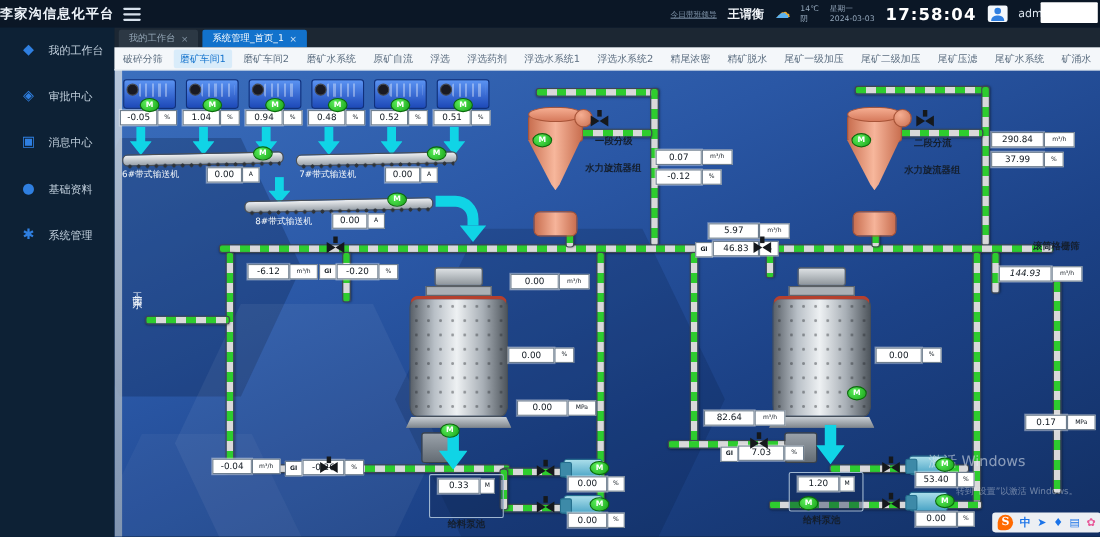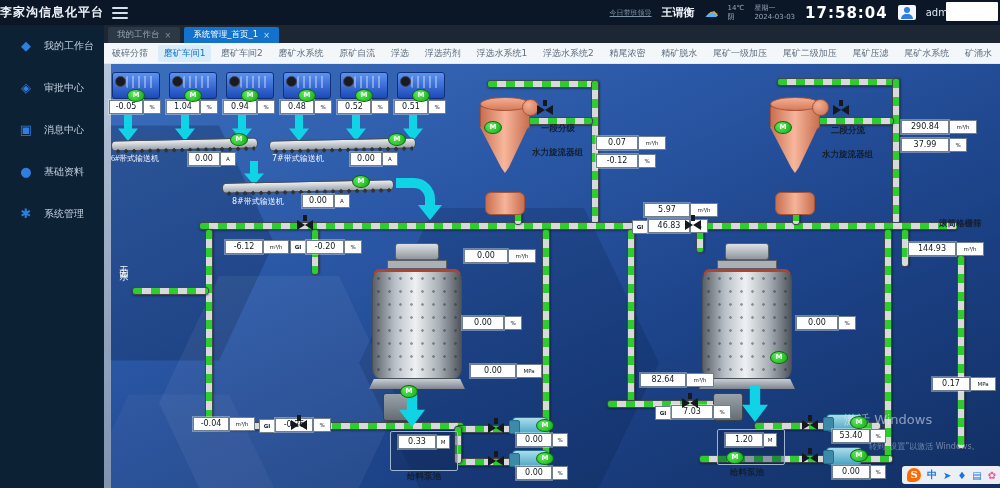--- a/index.html
+++ b/index.html
@@ -252,21 +252,21 @@
   <span class="ubox" style="left:324px;top:37px;width:16px;">%</span>
   <div class="arrow" style="left:14px;top:52px;width:20px;height:26px;"></div>
   <div class="arrow" style="left:71px;top:52px;width:20px;height:26px;"></div>
   <div class="arrow" style="left:128px;top:52px;width:20px;height:26px;"></div>
   <div class="arrow" style="left:185px;top:52px;width:20px;height:26px;"></div>
   <div class="arrow" style="left:242px;top:52px;width:20px;height:26px;"></div>
   <div class="arrow" style="left:299px;top:52px;width:20px;height:26px;"></div>
 
   <div class="belt" style="left:7px;top:76px;width:145px;"></div>
   <span class="mbadge" style="left:126px;top:70px;">M</span>
-  <span class="clabel" style="left:7px;top:90px;font-family:Liberation Serif, serif;">6#带式输送机</span>
+  <span class="clabel" style="left:7px;top:90px;">6#带式输送机</span>
   <span class="vbox" style="left:84px;top:89px;width:30px;">0.00</span>
   <span class="ubox" style="left:116px;top:89px;width:14px;">A</span>
   <div class="belt" style="left:165px;top:76px;width:145px;"></div>
   <span class="mbadge" style="left:284px;top:70px;">M</span>
   <span class="clabel" style="left:168px;top:90px;">7#带式输送机</span>
   <span class="vbox" style="left:246px;top:89px;width:30px;">0.00</span>
   <span class="ubox" style="left:278px;top:89px;width:14px;">A</span>
   <div class="arrow" style="left:140px;top:98px;width:20px;height:24px;"></div>
   <div class="belt" style="left:118px;top:118px;width:170px;"></div>
   <span class="mbadge" style="left:248px;top:112px;">M</span>
@@ -339,21 +339,21 @@
       <i></i>
     </div>
 
   <span class="vbox" style="left:540px;top:140px;width:44px;">5.97</span>
   <span class="ubox" style="left:586px;top:140px;width:26px;">m³/h</span>
   <span class="gbox" style="left:528px;top:157px;width:14px;">GI</span>
   <span class="vbox" style="left:544px;top:156px;width:40px;">46.83</span>
   <span class="ubox" style="left:586px;top:156px;width:16px;">%</span>
 
   <span class="dlabel" style="left:835px;top:155px;">滚筒格栅筛</span>
-  <span class="vbox" style="left:804px;top:179px;width:46px;">144.93</span>
+  <span class="vbox" style="left:804px;top:179px;width:46px;font-style:italic;">144.93</span>
   <span class="ubox" style="left:852px;top:179px;width:26px;">m³/h</span>
 
   <span class="vbox" style="left:121px;top:177px;width:36px;">-6.12</span>
   <span class="ubox" style="left:159px;top:177px;width:24px;">m³/h</span>
   <span class="gbox" style="left:186px;top:177px;width:14px;">GI</span>
   <span class="vbox" style="left:202px;top:177px;width:36px;">-0.20</span>
   <span class="ubox" style="left:240px;top:177px;width:16px;">%</span>
   <span class="clabel" style="left:13px;top:196px;writing-mode:vertical-lr;text-orientation:upright;font-size:9px;letter-spacing:2px;">工艺回水</span>
 
   <div class="mill" style="left:265px;top:180px;">

